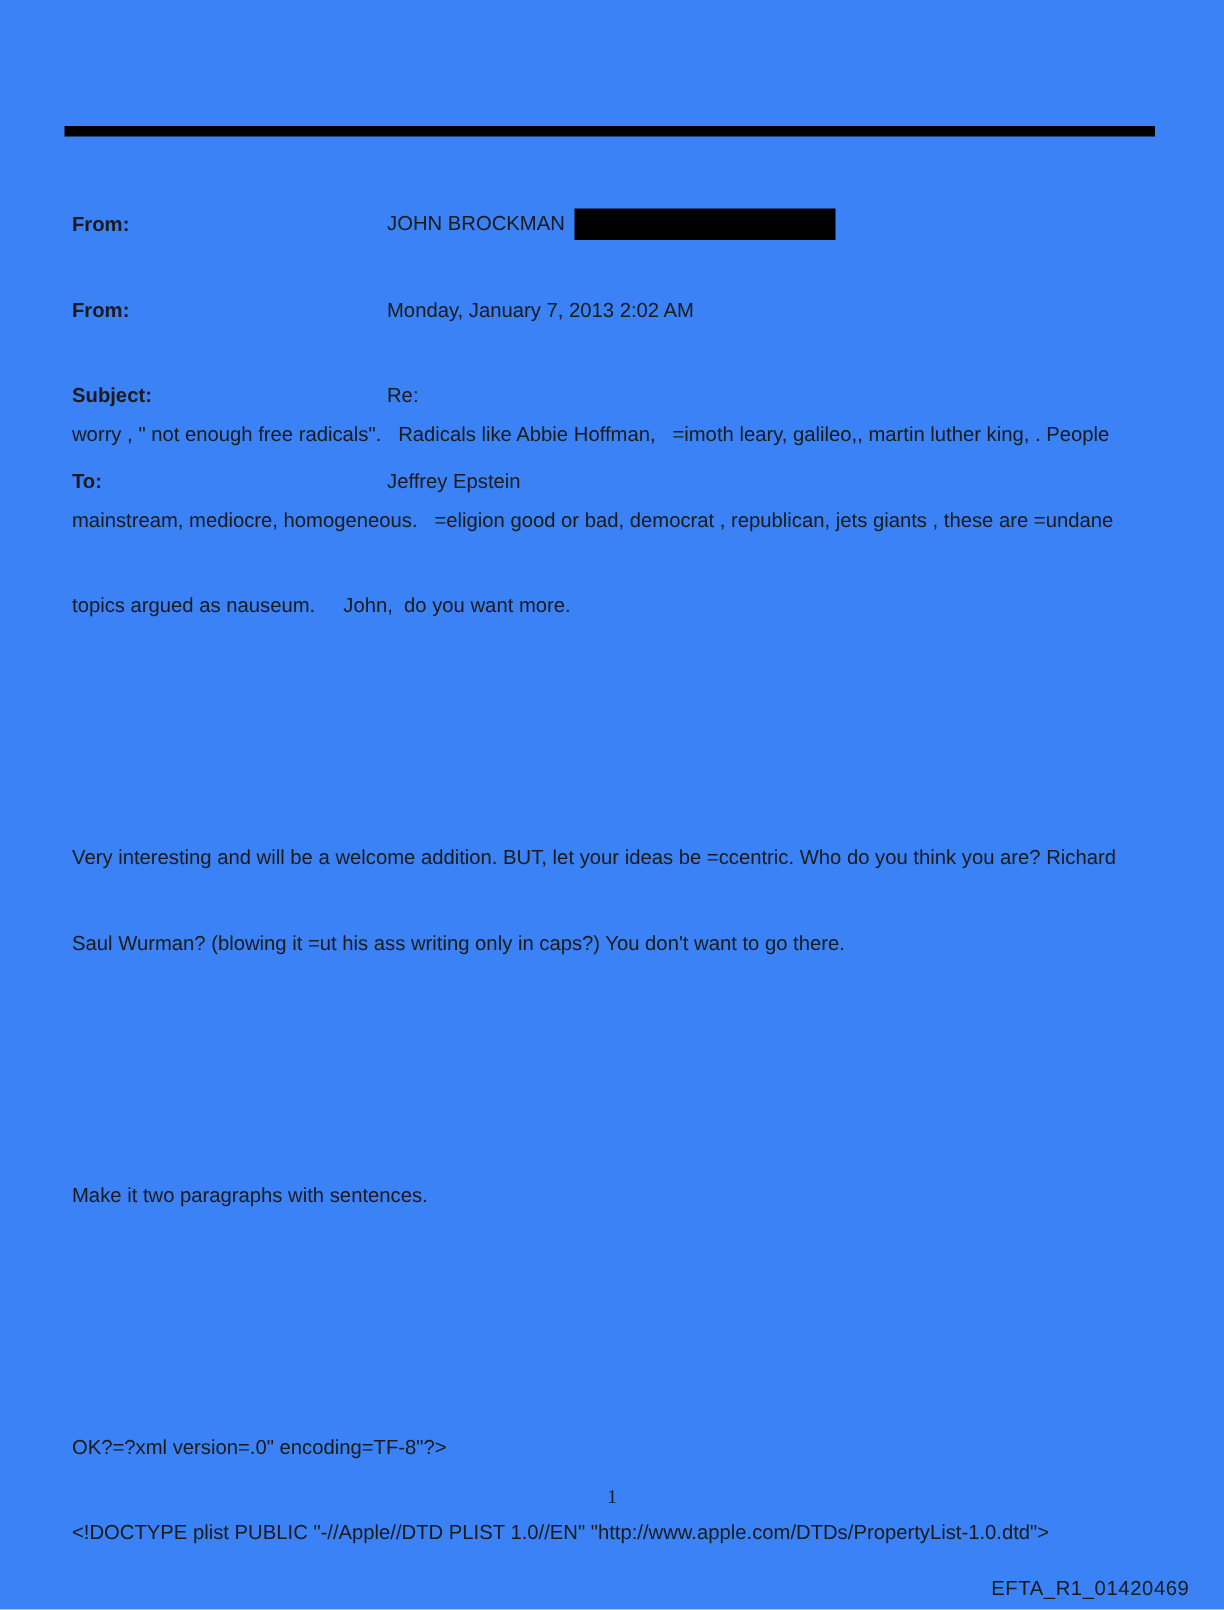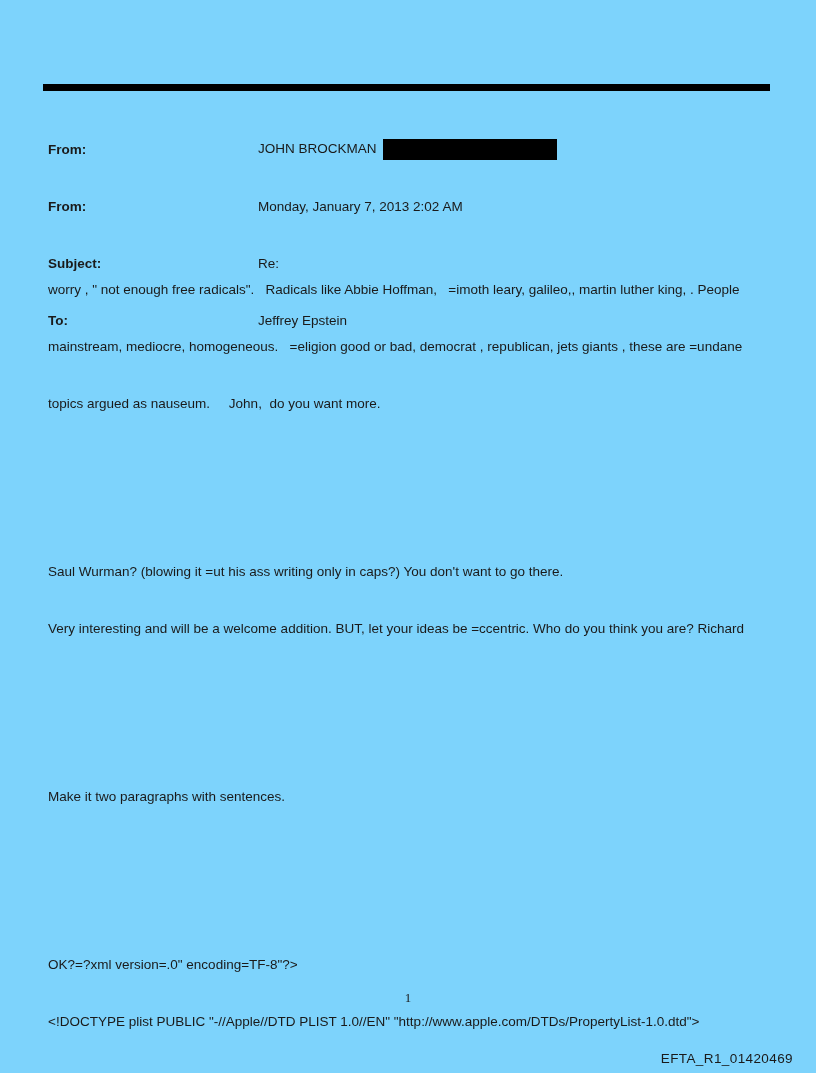--- a/index.html
+++ b/index.html
@@ -1,20 +1,20 @@
 <!DOCTYPE html>
 <html><head>
 <meta charset="utf-8">
 <style>
   html, body { margin: 0; padding: 0; background: #ffffff; }
   .page {
     position: relative;
     width: 816px;
     height: 1073px;
-    background: #7dd3fc;
+    background: #3b82f6;
     font-family: "Liberation Sans", sans-serif;
     color: #1a1a1a;
     overflow: hidden;
   }
   .top-bar {
     position: absolute;
     left: 43px;
     top: 84px;
     width: 727px;
     height: 7px;
@@ -99,22 +99,22 @@
   </div>
 
   <div class="body-text">
     <div class="para">
       <div class="line">worry , " not enough free radicals".   Radicals like Abbie Hoffman,   =imoth leary, galileo,, martin luther king, . People</div>
       <div class="line">mainstream, mediocre, homogeneous.   =eligion good or bad, democrat , republican, jets giants , these are =undane</div>
       <div class="line">topics argued as nauseum.     John,  do you want more.</div>
     </div>
 
     <div class="para">
+      <div class="line">Very interesting and will be a welcome addition. BUT, let your ideas be =ccentric. Who do you think you are? Richard</div>
       <div class="line">Saul Wurman? (blowing it =ut his ass writing only in caps?) You don't want to go there.</div>
-      <div class="line">Very interesting and will be a welcome addition. BUT, let your ideas be =ccentric. Who do you think you are? Richard</div>
     </div>
 
     <div class="para">
       <div class="line">Make it two paragraphs with sentences.</div>
     </div>
 
     <div class="para">
       <div class="line">OK?=?xml version=.0" encoding=TF-8"?&gt;</div>
       <div class="line">&lt;!DOCTYPE plist PUBLIC "-//Apple//DTD PLIST 1.0//EN" "http://www.apple.com/DTDs/PropertyList-1.0.dtd"&gt;</div>
       

